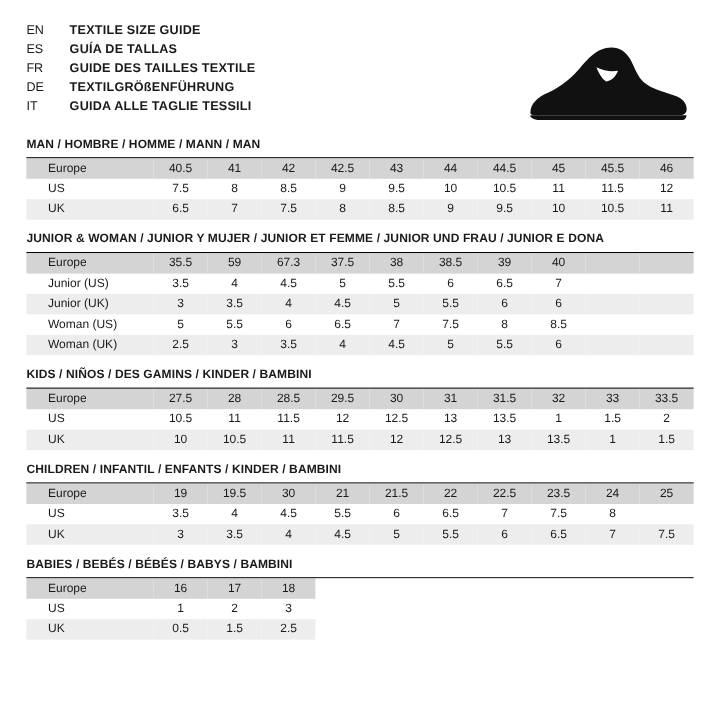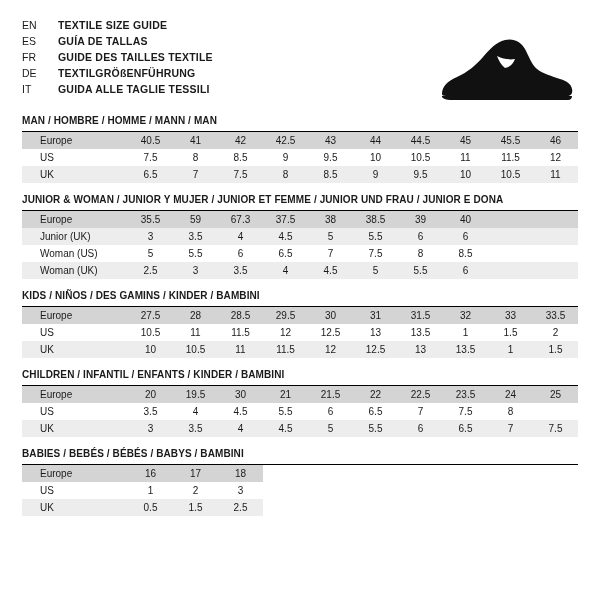--- a/index.html
+++ b/index.html
@@ -194,20 +194,33 @@
           <td>59</td>
           <td>67.3</td>
           <td>37.5</td>
           <td>38</td>
           <td>38.5</td>
           <td>39</td>
           <td>40</td>
           <td></td>
           <td></td>
         </tr>
+        <tr>
+          <td class="rowlabel">Junior (US)</td>
+          <td>3.5</td>
+          <td>4</td>
+          <td>4.5</td>
+          <td>5</td>
+          <td>5.5</td>
+          <td>6</td>
+          <td>6.5</td>
+          <td>7</td>
+          <td></td>
+          <td></td>
+        </tr>
         <tr class="alt">
           <td class="rowlabel">Junior (UK)</td>
           <td>3</td>
           <td>3.5</td>
           <td>4</td>
           <td>4.5</td>
           <td>5</td>
           <td>5.5</td>
           <td>6</td>
           <td>6</td>
@@ -290,21 +303,21 @@
       </tbody>
     </table>
   </div>
 
   <div class="block">
     <div class="block-head">CHILDREN / INFANTIL / ENFANTS / KINDER / BAMBINI</div>
     <table class="sizes">
       <tbody>
         <tr class="shaded">
           <td class="rowlabel">Europe</td>
-          <td>20</td>
+          <td>19</td>
           <td>19.5</td>
           <td>30</td>
           <td>21</td>
           <td>21.5</td>
           <td>22</td>
           <td>22.5</td>
           <td>23.5</td>
           <td>24</td>
           <td>25</td>
         </tr>

